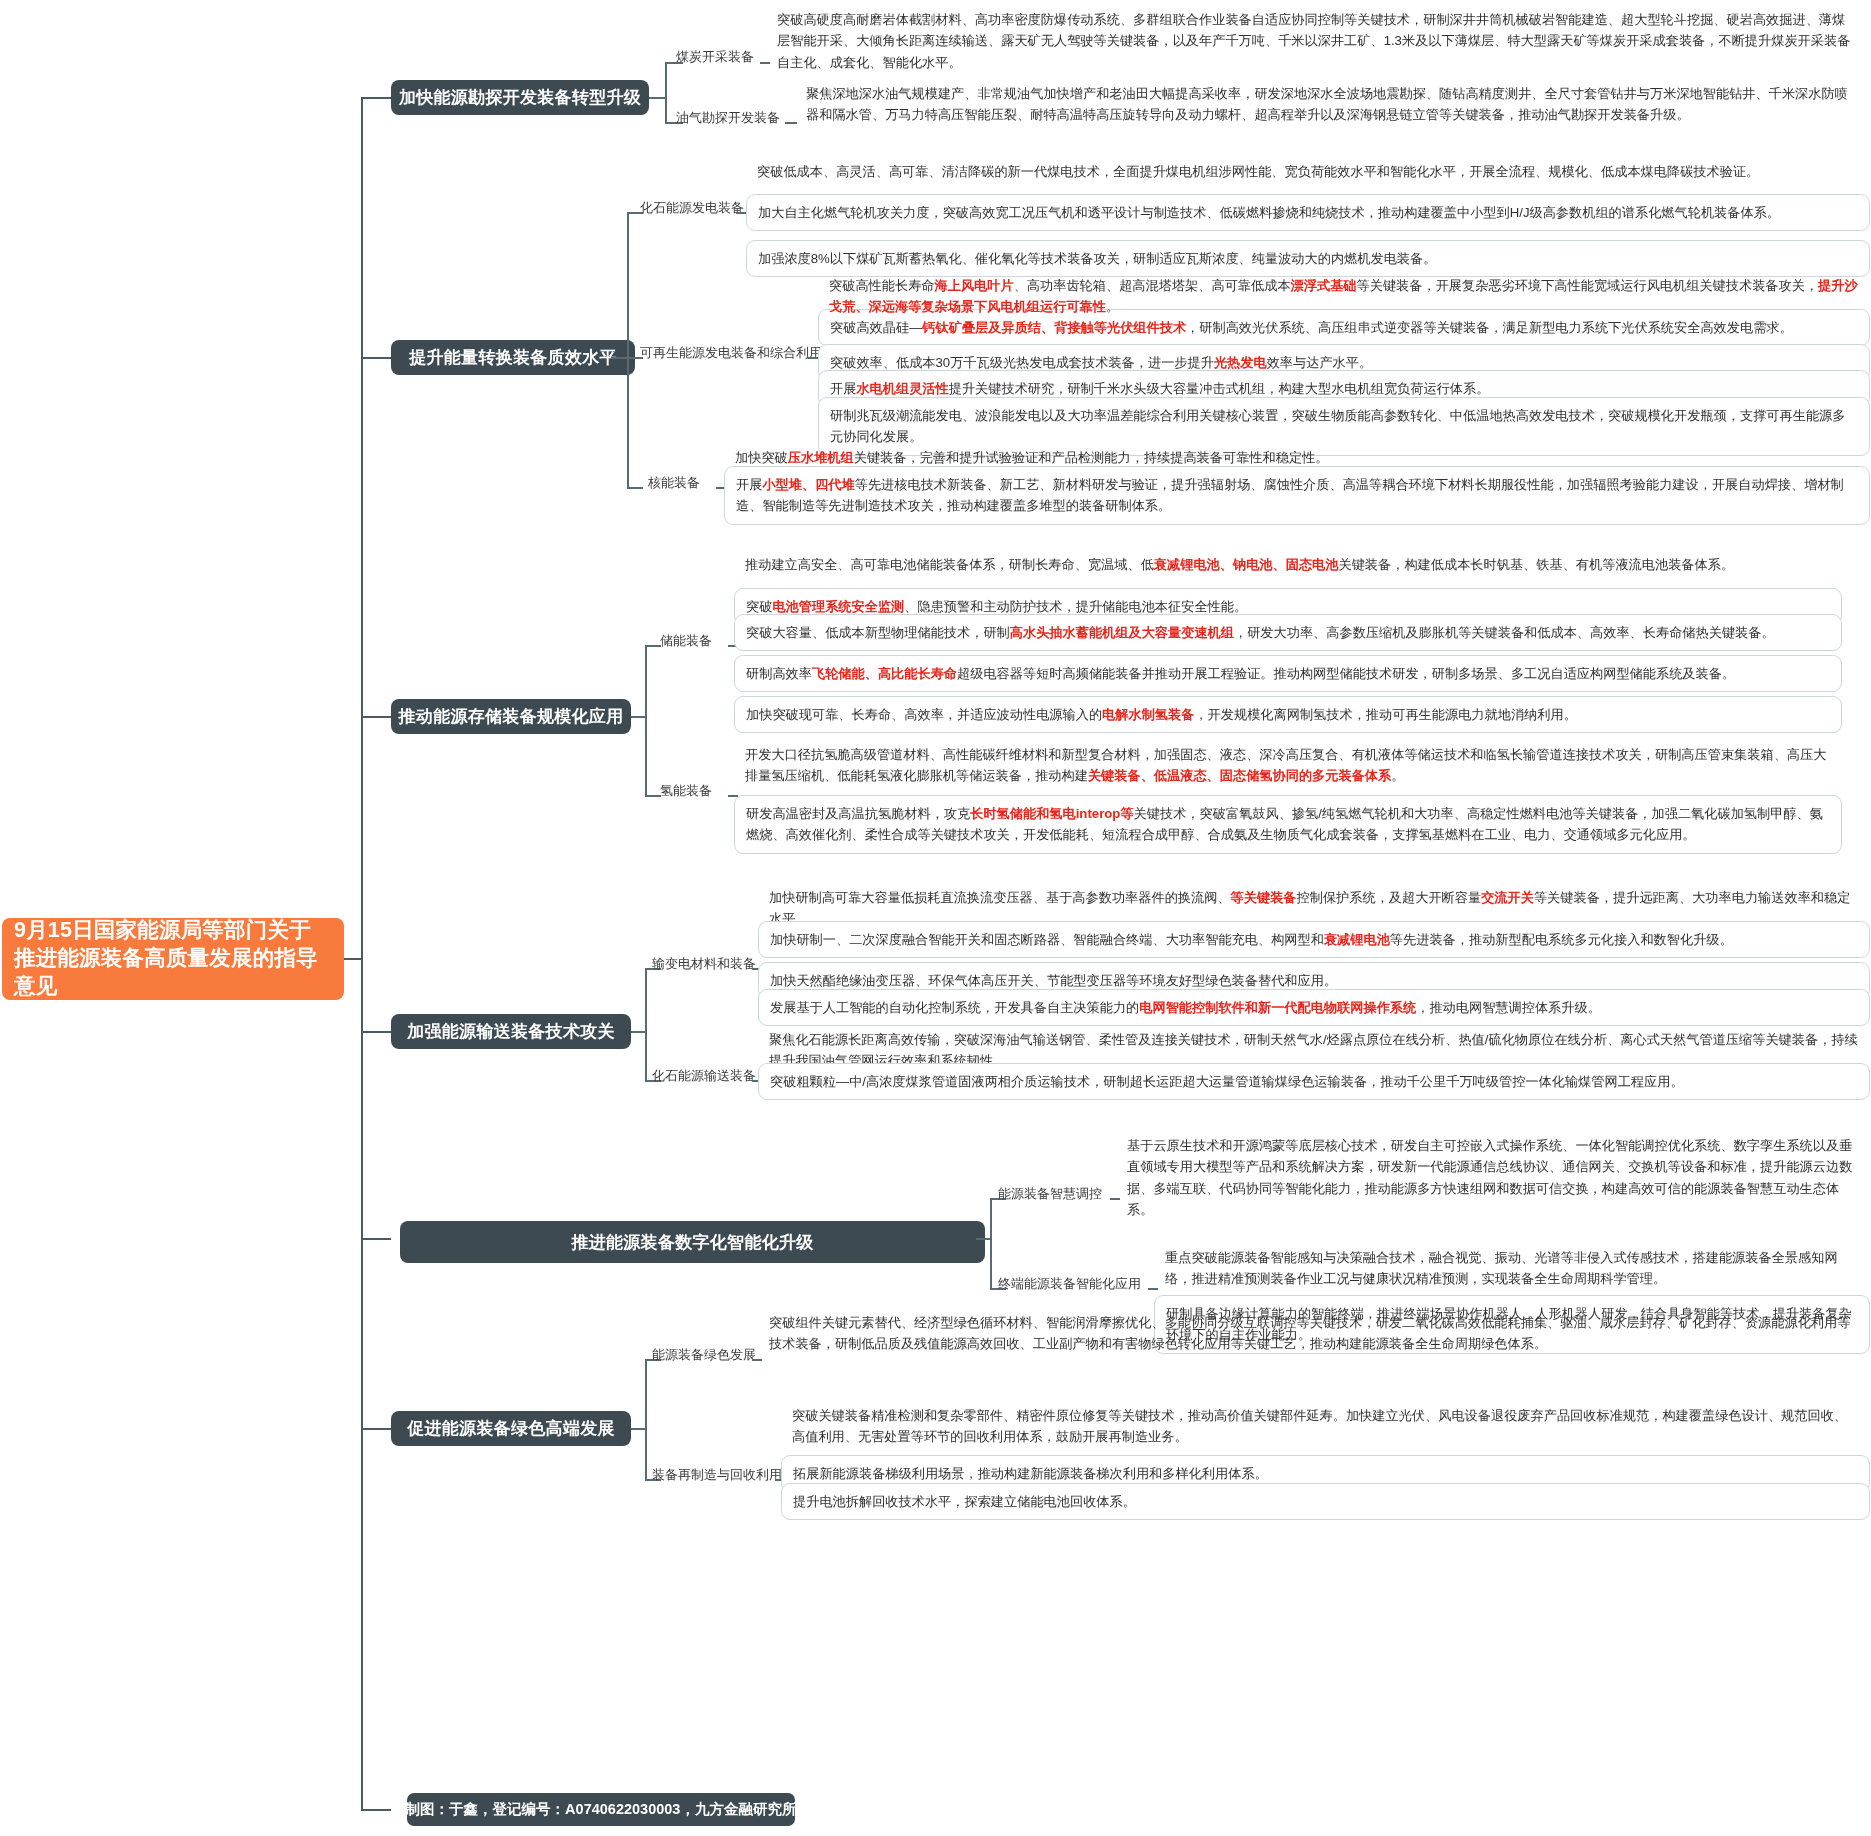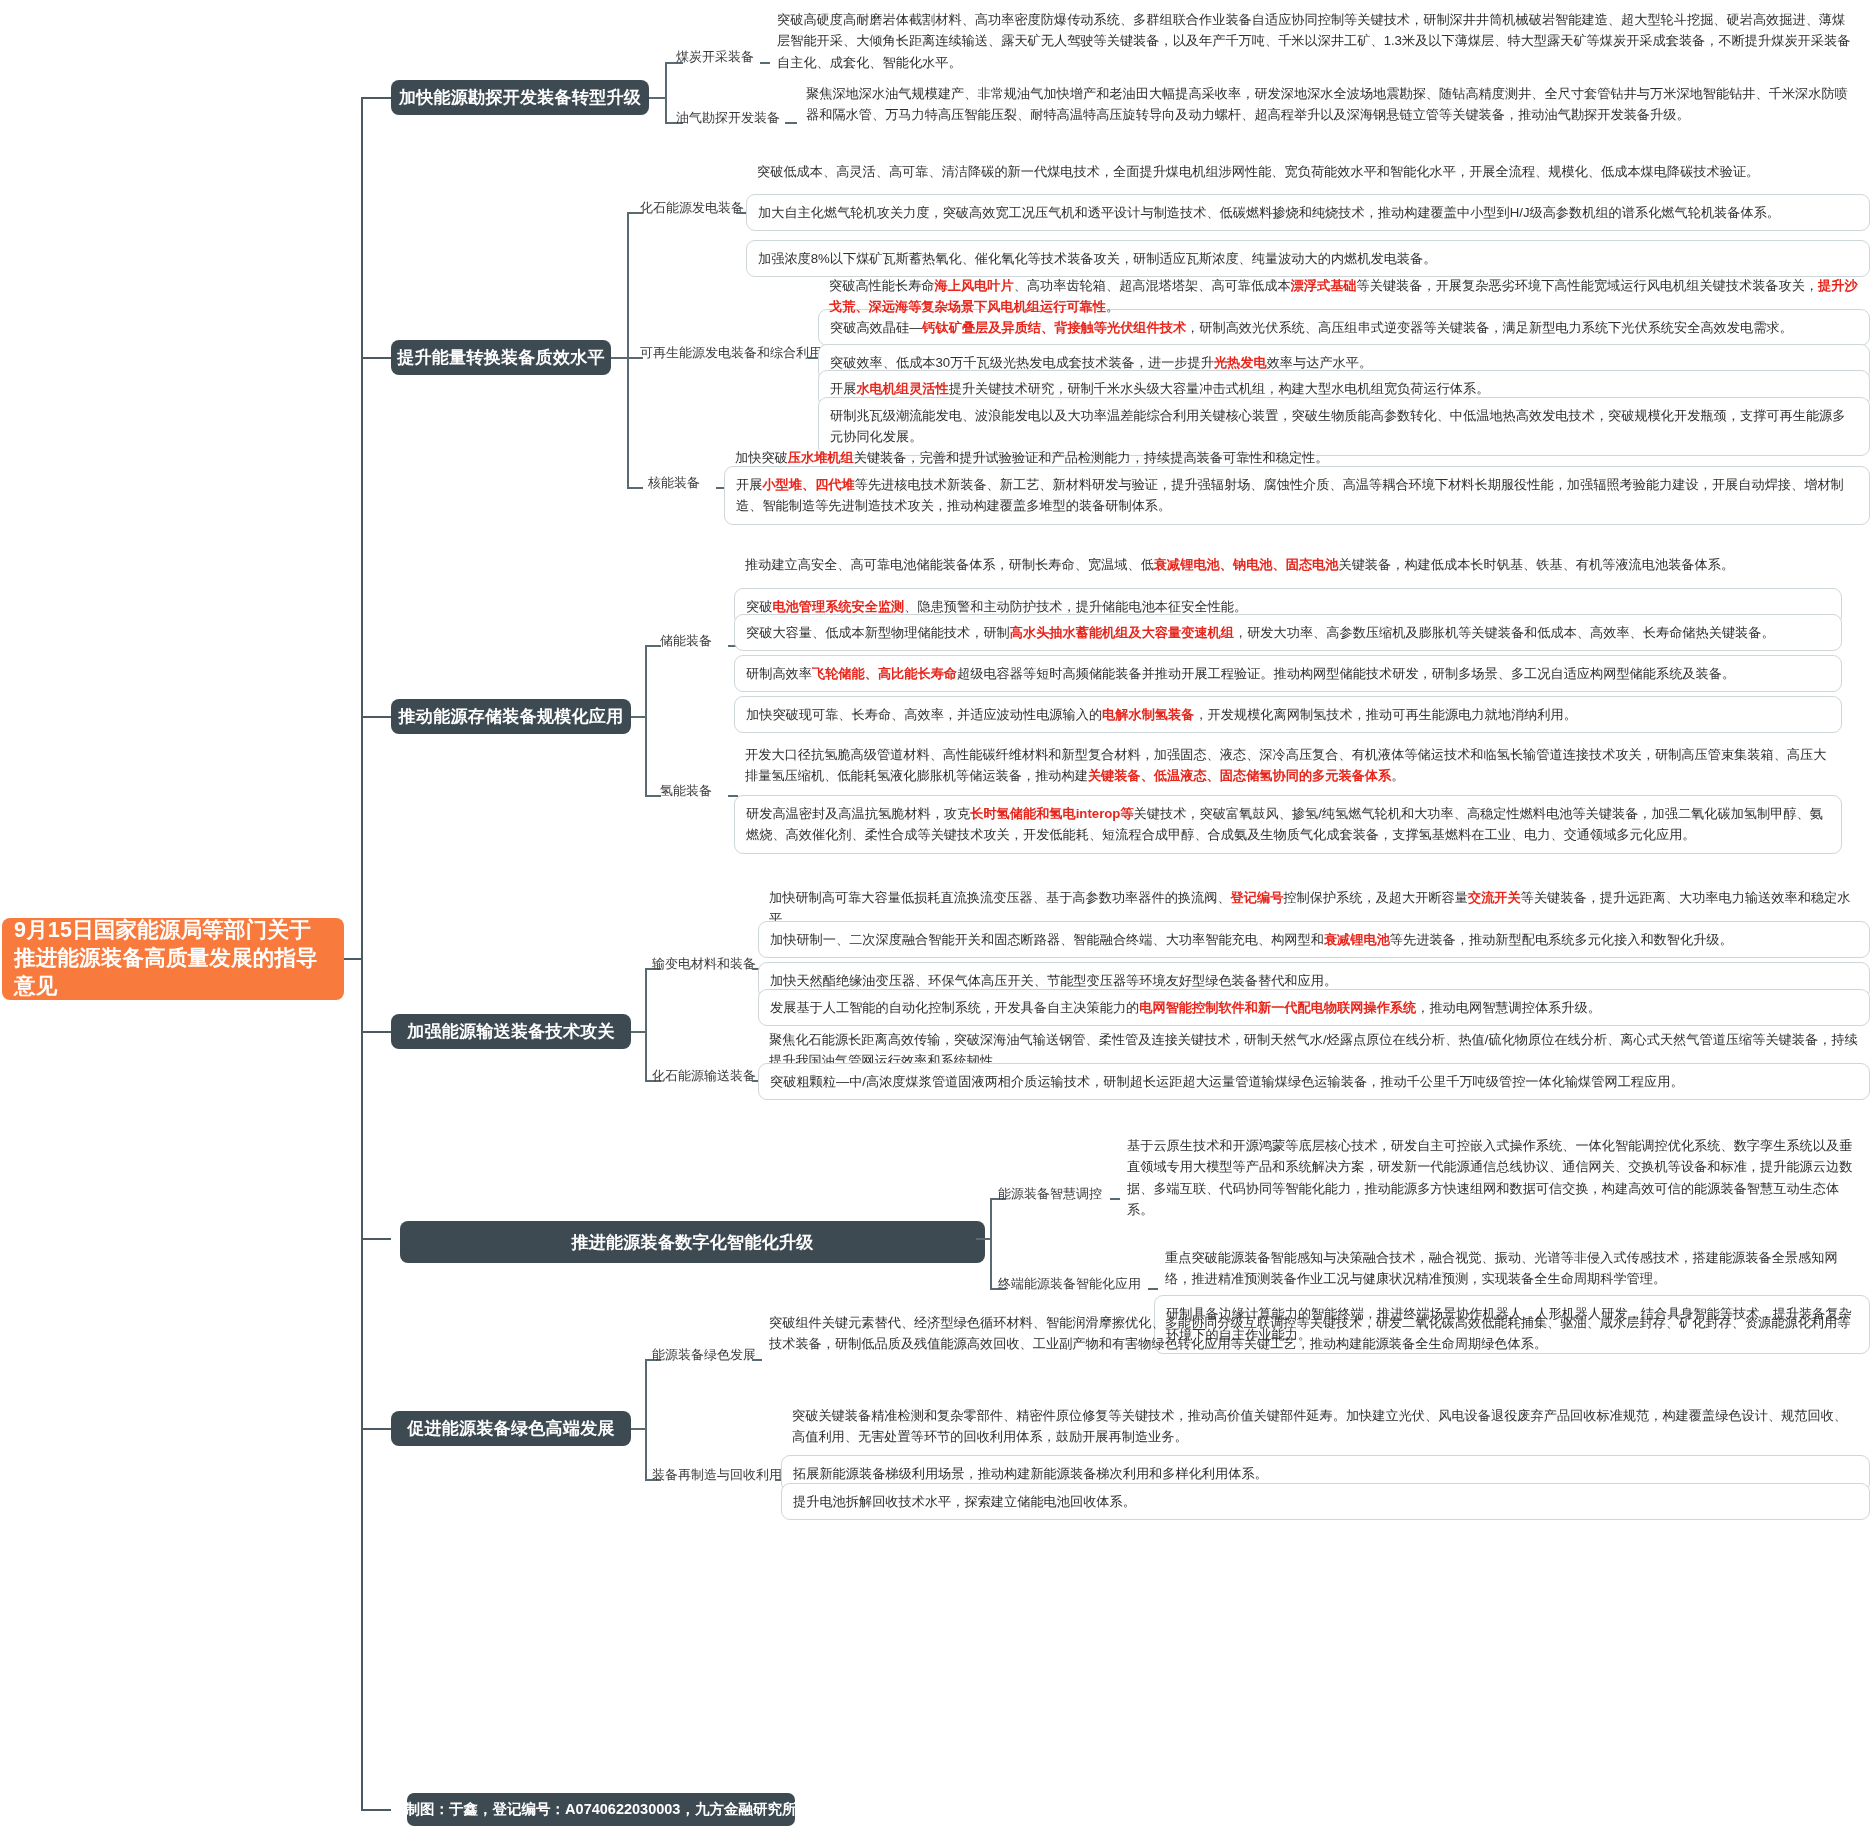--- a/index.html
+++ b/index.html
@@ -102,21 +102,21 @@
   </div>
 
   <div class="ln lnh ln-thin" style="left:665px; top:122px; width:18px;"></div>
   <div class="b2" style="left:676px; top:110px;">油气勘探开发装备</div>
   <div class="ln lnh ln-thin" style="left:785px; top:122px; width:12px;"></div>
   <div class="leaf" style="left:795px; top:76px; width:1075px;">
     <span>聚焦深地深水油气规模建产、非常规油气加快增产和老油田大幅提高采收率，研发深地深水全波场地震勘探、随钻高精度测井、全尺寸套管钻井与万米深地智能钻井、千米深水防喷器和隔水管、万马力特高压智能压裂、耐特高温特高压旋转导向及动力螺杆、超高程举升以及深海钢悬链立管等关键装备，推动油气勘探开发装备升级。</span>
   </div>
 
   <div class="ln lnh" style="left:361px; top:357px; width:30px;"></div>
-  <div class="b1" style="left:391px; top:340px; width:220px; height:35px;">提升能量转换装备质效水平</div>
+  <div class="b1" style="left:391px; top:340px; width:244px; height:35px;">提升能量转换装备质效水平</div>
 
   <div class="ln lnh ln-thin" style="left:611px; top:357px; width:16px;"></div>
   <div class="ln lnv ln-thin" style="left:627px; top:212px; height:275px;"></div>
 
   <div class="ln lnh ln-thin" style="left:627px; top:212px; width:16px;"></div>
   <div class="b2" style="left:640px; top:200px;">化石能源发电装备</div>
   <div class="ln lnh ln-thin" style="left:736px; top:212px; width:12px;"></div>
   <div class="leaf" style="left:746px; top:154px; width:1124px;">
     <span>突破低成本、高灵活、高可靠、清洁降碳的新一代煤电技术，全面提升煤电机组涉网性能、宽负荷能效水平和智能化水平，开展全流程、规模化、低成本煤电降碳技术验证。</span>
   </div>
@@ -194,21 +194,21 @@
   <div class="ln lnh" style="left:361px; top:1031px; width:30px;"></div>
   <div class="b1" style="left:391px; top:1014px; width:240px; height:35px;">加强能源输送装备技术攻关</div>
 
   <div class="ln lnh ln-thin" style="left:631px; top:1031px; width:14px;"></div>
   <div class="ln lnv ln-thin" style="left:645px; top:968px; height:112px;"></div>
 
   <div class="ln lnh ln-thin" style="left:645px; top:968px; width:16px;"></div>
   <div class="b2" style="left:652px; top:956px;">输变电材料和装备</div>
   <div class="ln lnh ln-thin" style="left:752px; top:968px; width:10px;"></div>
   <div class="leaf" style="left:758px; top:880px; width:1112px;">
-    <span>加快研制高可靠大容量低损耗直流换流变压器、基于高参数功率器件的换流阀、<em>登记编号</em>控制保护系统，及超大开断容量<em>交流开关</em>等关键装备，提升远距离、大功率电力输送效率和稳定水平。</span>
+    <span>加快研制高可靠大容量低损耗直流换流变压器、基于高参数功率器件的换流阀、<em>等关键装备</em>控制保护系统，及超大开断容量<em>交流开关</em>等关键装备，提升远距离、大功率电力输送效率和稳定水平。</span>
   </div>
   <div class="leaf boxed" style="left:758px; top:921px; width:1112px;">
     <span>加快研制一、二次深度融合智能开关和固态断路器、智能融合终端、大功率智能充电、构网型和<em>衰减锂电池</em>等先进装备，推动新型配电系统多元化接入和数智化升级。</span>
   </div>
   <div class="leaf boxed" style="left:758px; top:962px; width:1112px;">
     <span>加快天然酯绝缘油变压器、环保气体高压开关、节能型变压器等环境友好型绿色装备替代和应用。</span>
   </div>
   <div class="leaf boxed" style="left:758px; top:989px; width:1112px;">
     <span>发展基于人工智能的自动化控制系统，开发具备自主决策能力的<em>电网智能控制软件和新一代配电物联网操作系统</em>，推动电网智慧调控体系升级。</span>
   </div>

